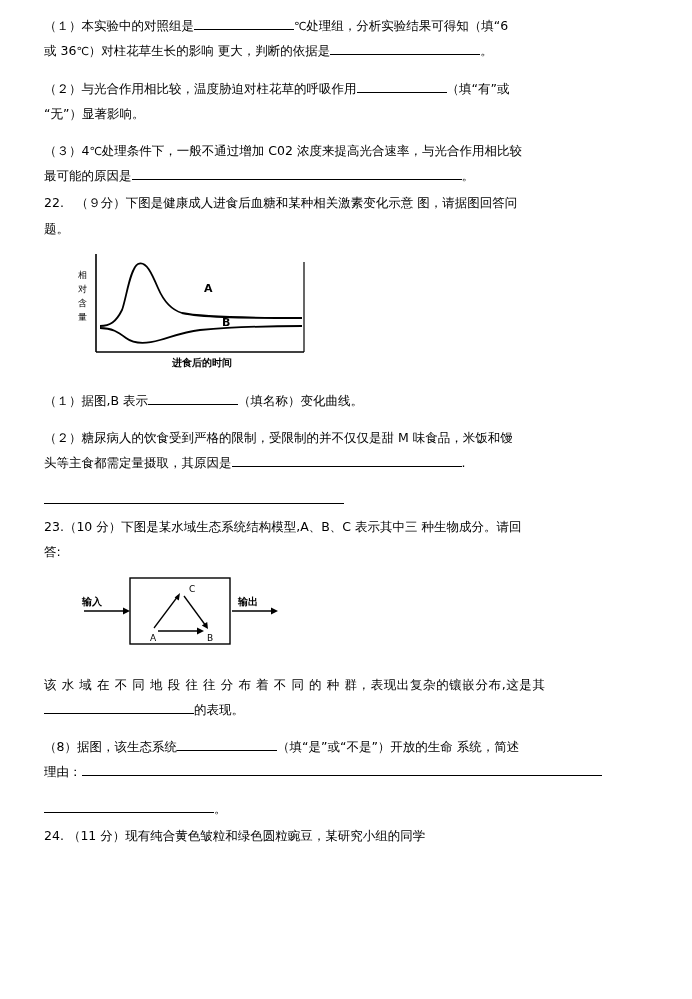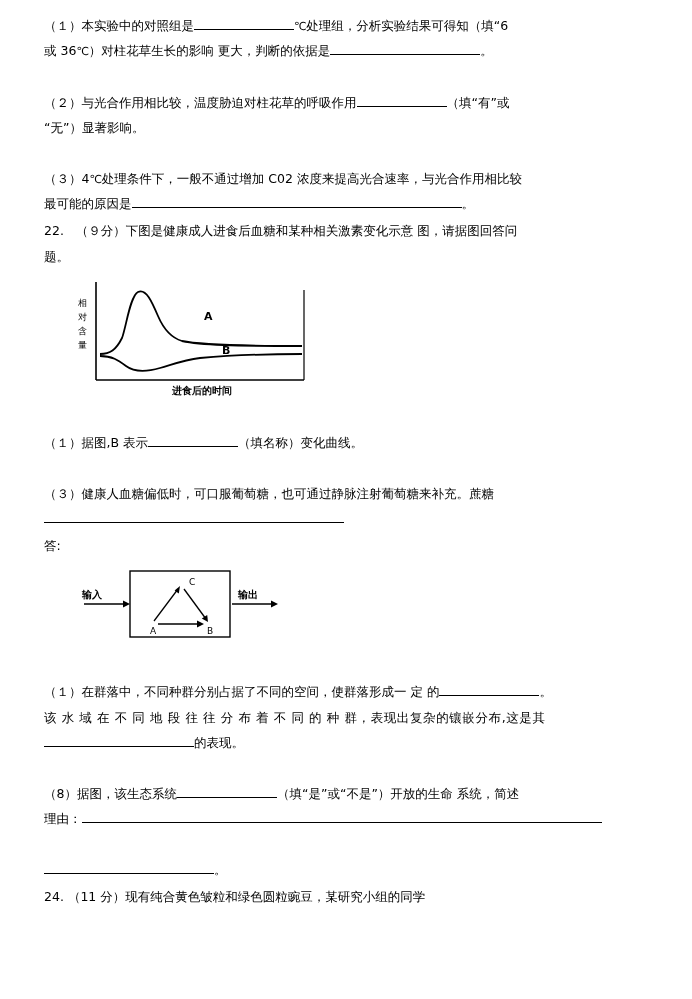--- a/index.html
+++ b/index.html
@@ -43,21 +43,21 @@
   .b150 { width: 150px; }
   .b170 { width: 170px; }
   .b230 { width: 230px; }
   .b300 { width: 300px; }
   .b330 { width: 330px; }
   .b520 { width: 520px; }
   .deg {
     font-size: 11px;
   }
   .sp-top-2 { margin-top: 4px; }
-  .sp-top-3 { margin-top: 28px; }
+  .sp-top-3 { margin-top: 14px; }
   .fig-wrap {
     margin: 8px 0 6px 0;
     padding-left: 10px;
   }
   .fig-wrap-2 {
     margin: 10px 0 8px 0;
     padding-left: 18px;
   }
   .spaced-out {
     letter-spacing: 0.6px;
@@ -132,31 +132,39 @@
       <text x="118" y="118" font-family="DejaVu Sans, Liberation Sans, sans-serif" font-size="10" font-weight="bold">进食后的时间</text>
     </svg>
   </div>
 
   <div class="q-block sp-top-3">
     <p>
       <span>（１）据图,B 表示</span><span class="blank b90"></span><span>（填名称）变化曲线。</span>
     </p>
   </div>
 
-
-  <div class="q-block sp-top-3">
-    <p>
-      <span>（３）健康人血糖偏低时，可口服葡萄糖，也可通过静脉注射葡萄糖来补充。蔗糖</span>
-    </p>
+  <div class="q-block sp-top-3">
+    <p>
+      <span>（２）糖尿病人的饮食受到严格的限制，受限制的并不仅仅是甜 M 味食品，米饭和馒</span>
+    </p>
+    <p>
+      <span>头等主食都需定量摄取，其原因是</span><span class="blank b230"></span><span>.</span>
+    </p>
+  </div>
+
+  <div class="q-block sp-top-3">
     <p>
       <span class="blank b300"></span>
     </p>
   </div>
 
   <div class="q-block sp-top-2">
+    <p>
+      <span class="q-num">23.</span><span>（10 分）下图是某水域生态系统结构模型,A、B、C 表示其中三 种生物成分。请回</span>
+    </p>
     <p>
       <span>答:</span>
     </p>
   </div>
 
   <div class="fig-wrap-2">
     <svg width="240" height="78" viewBox="0 0 240 78">
 
       <rect x="68" y="4" width="100" height="66" fill="none" stroke="#000" stroke-width="1.4"></rect>
 
@@ -176,23 +184,20 @@
       <text x="127" y="18" font-family="DejaVu Sans, Liberation Sans, sans-serif" font-size="9">C</text>
       <text x="88" y="67" font-family="DejaVu Sans, Liberation Sans, sans-serif" font-size="9">A</text>
       <text x="145" y="67" font-family="DejaVu Sans, Liberation Sans, sans-serif" font-size="9">B</text>
 
       <text x="20" y="31" font-family="DejaVu Sans, Liberation Sans, sans-serif" font-size="10" font-weight="bold">输入</text>
       <text x="176" y="31" font-family="DejaVu Sans, Liberation Sans, sans-serif" font-size="10" font-weight="bold">输出</text>
     </svg>
   </div>
 
   <div class="q-block sp-top-3">
-    <p>
-      <span>（１）在群落中，不同种群分别占据了不同的空间，使群落形成一 定 的</span><span class="blank b100"></span><span>。</span>
-    </p>
     <p class="spaced-out">
       <span>该 水 域 在 不 同 地 段 往 往 分 布 着 不 同 的 种 群，表现出复杂的镶嵌分布,这是其</span>
     </p>
     <p>
       <span class="blank b150"></span><span>的表现。</span>
     </p>
   </div>
 
   <div class="q-block sp-top-3">
     <p>

